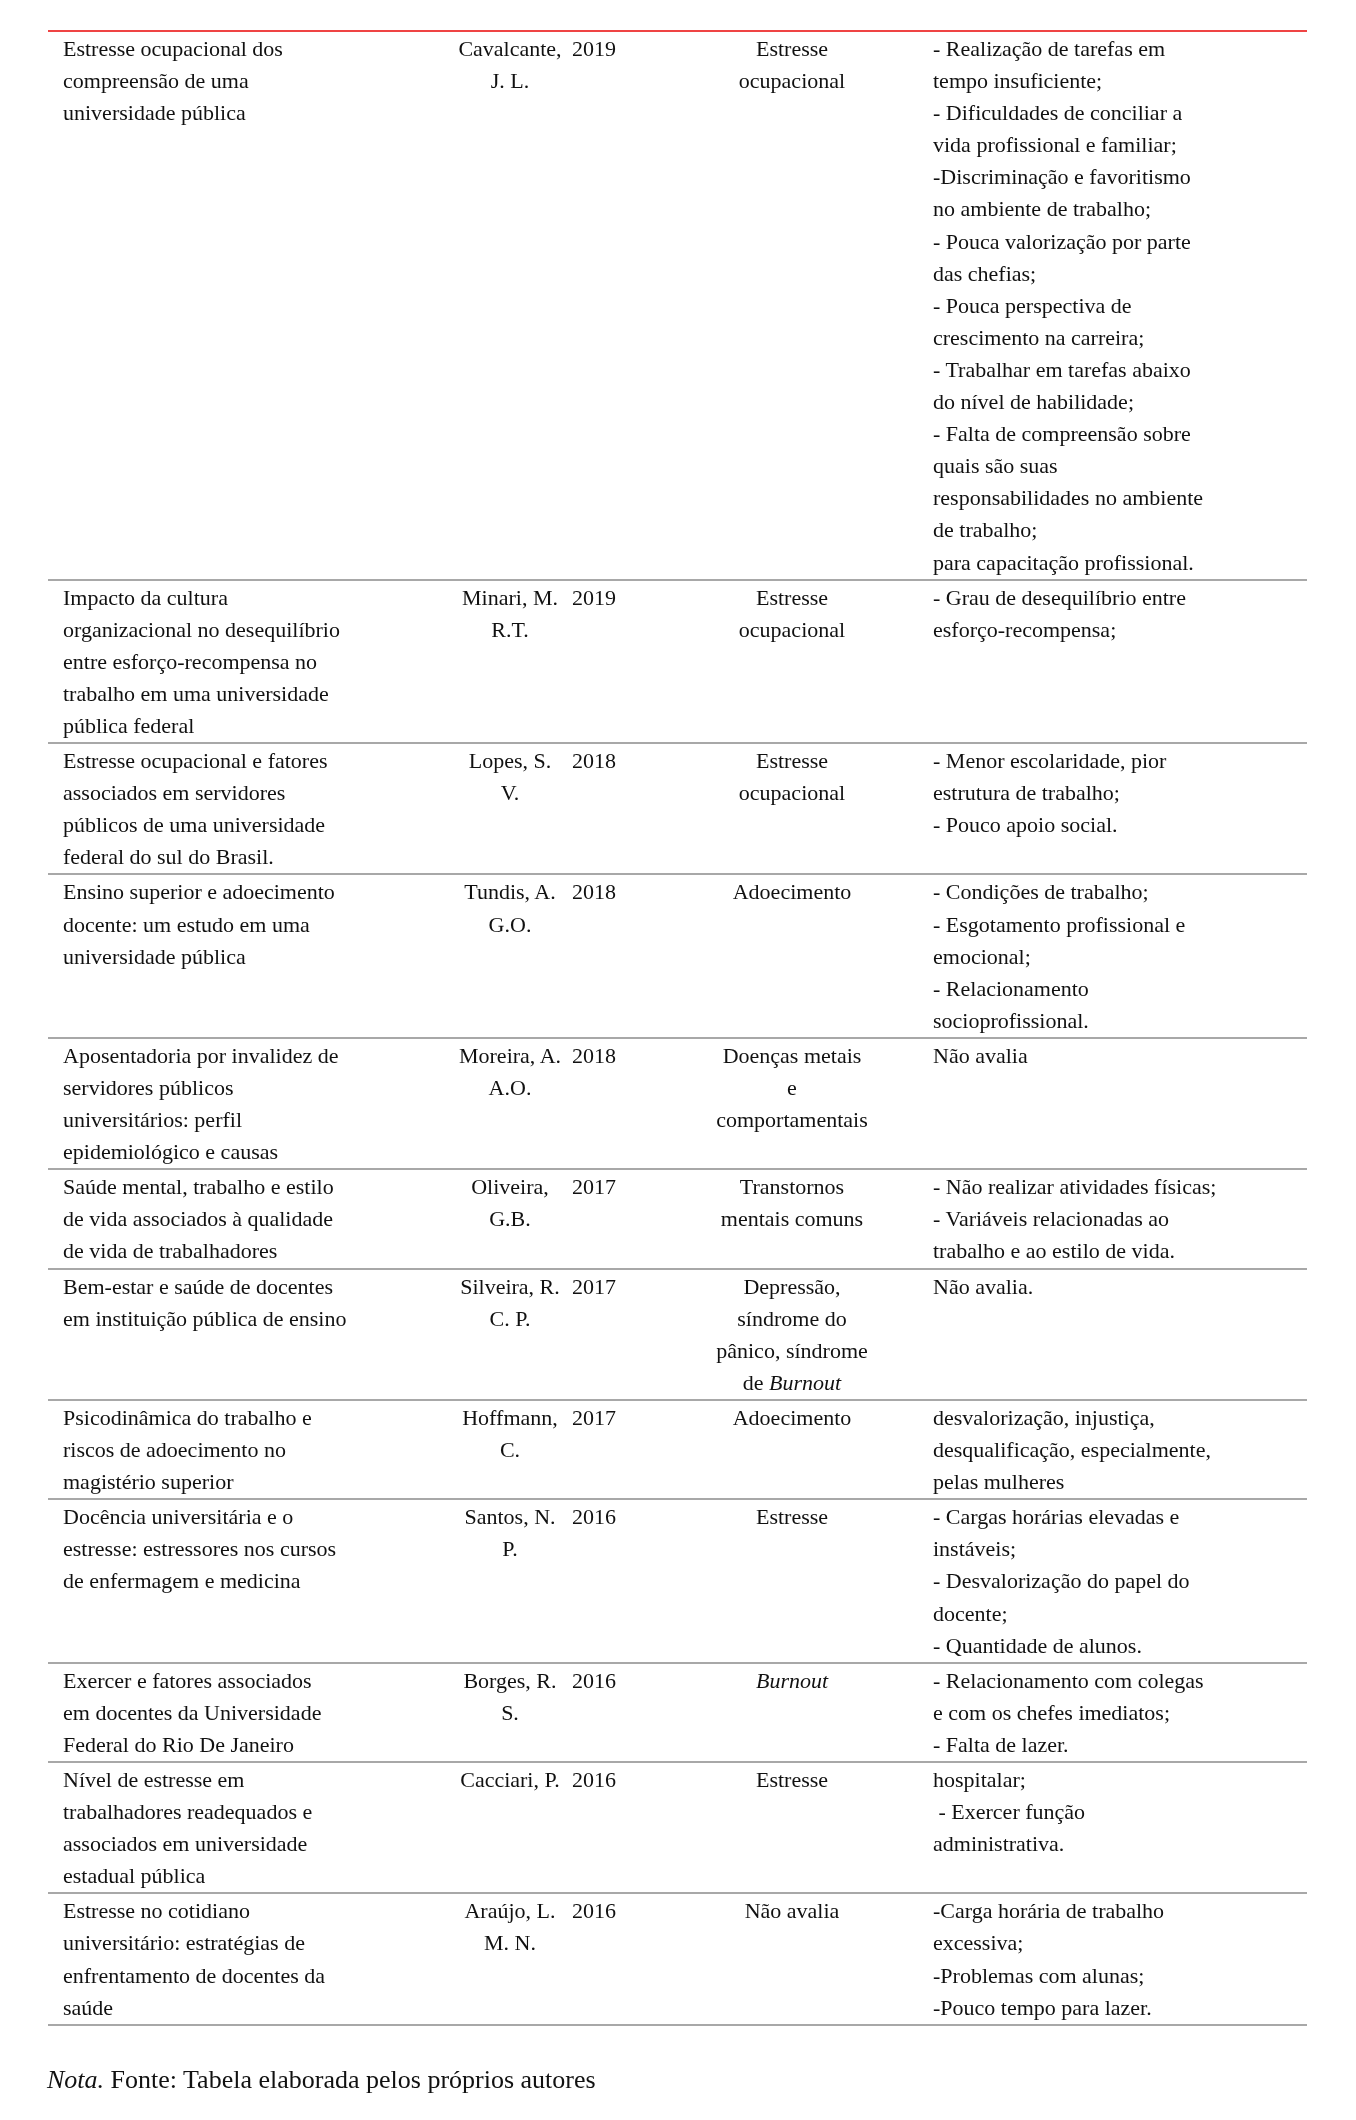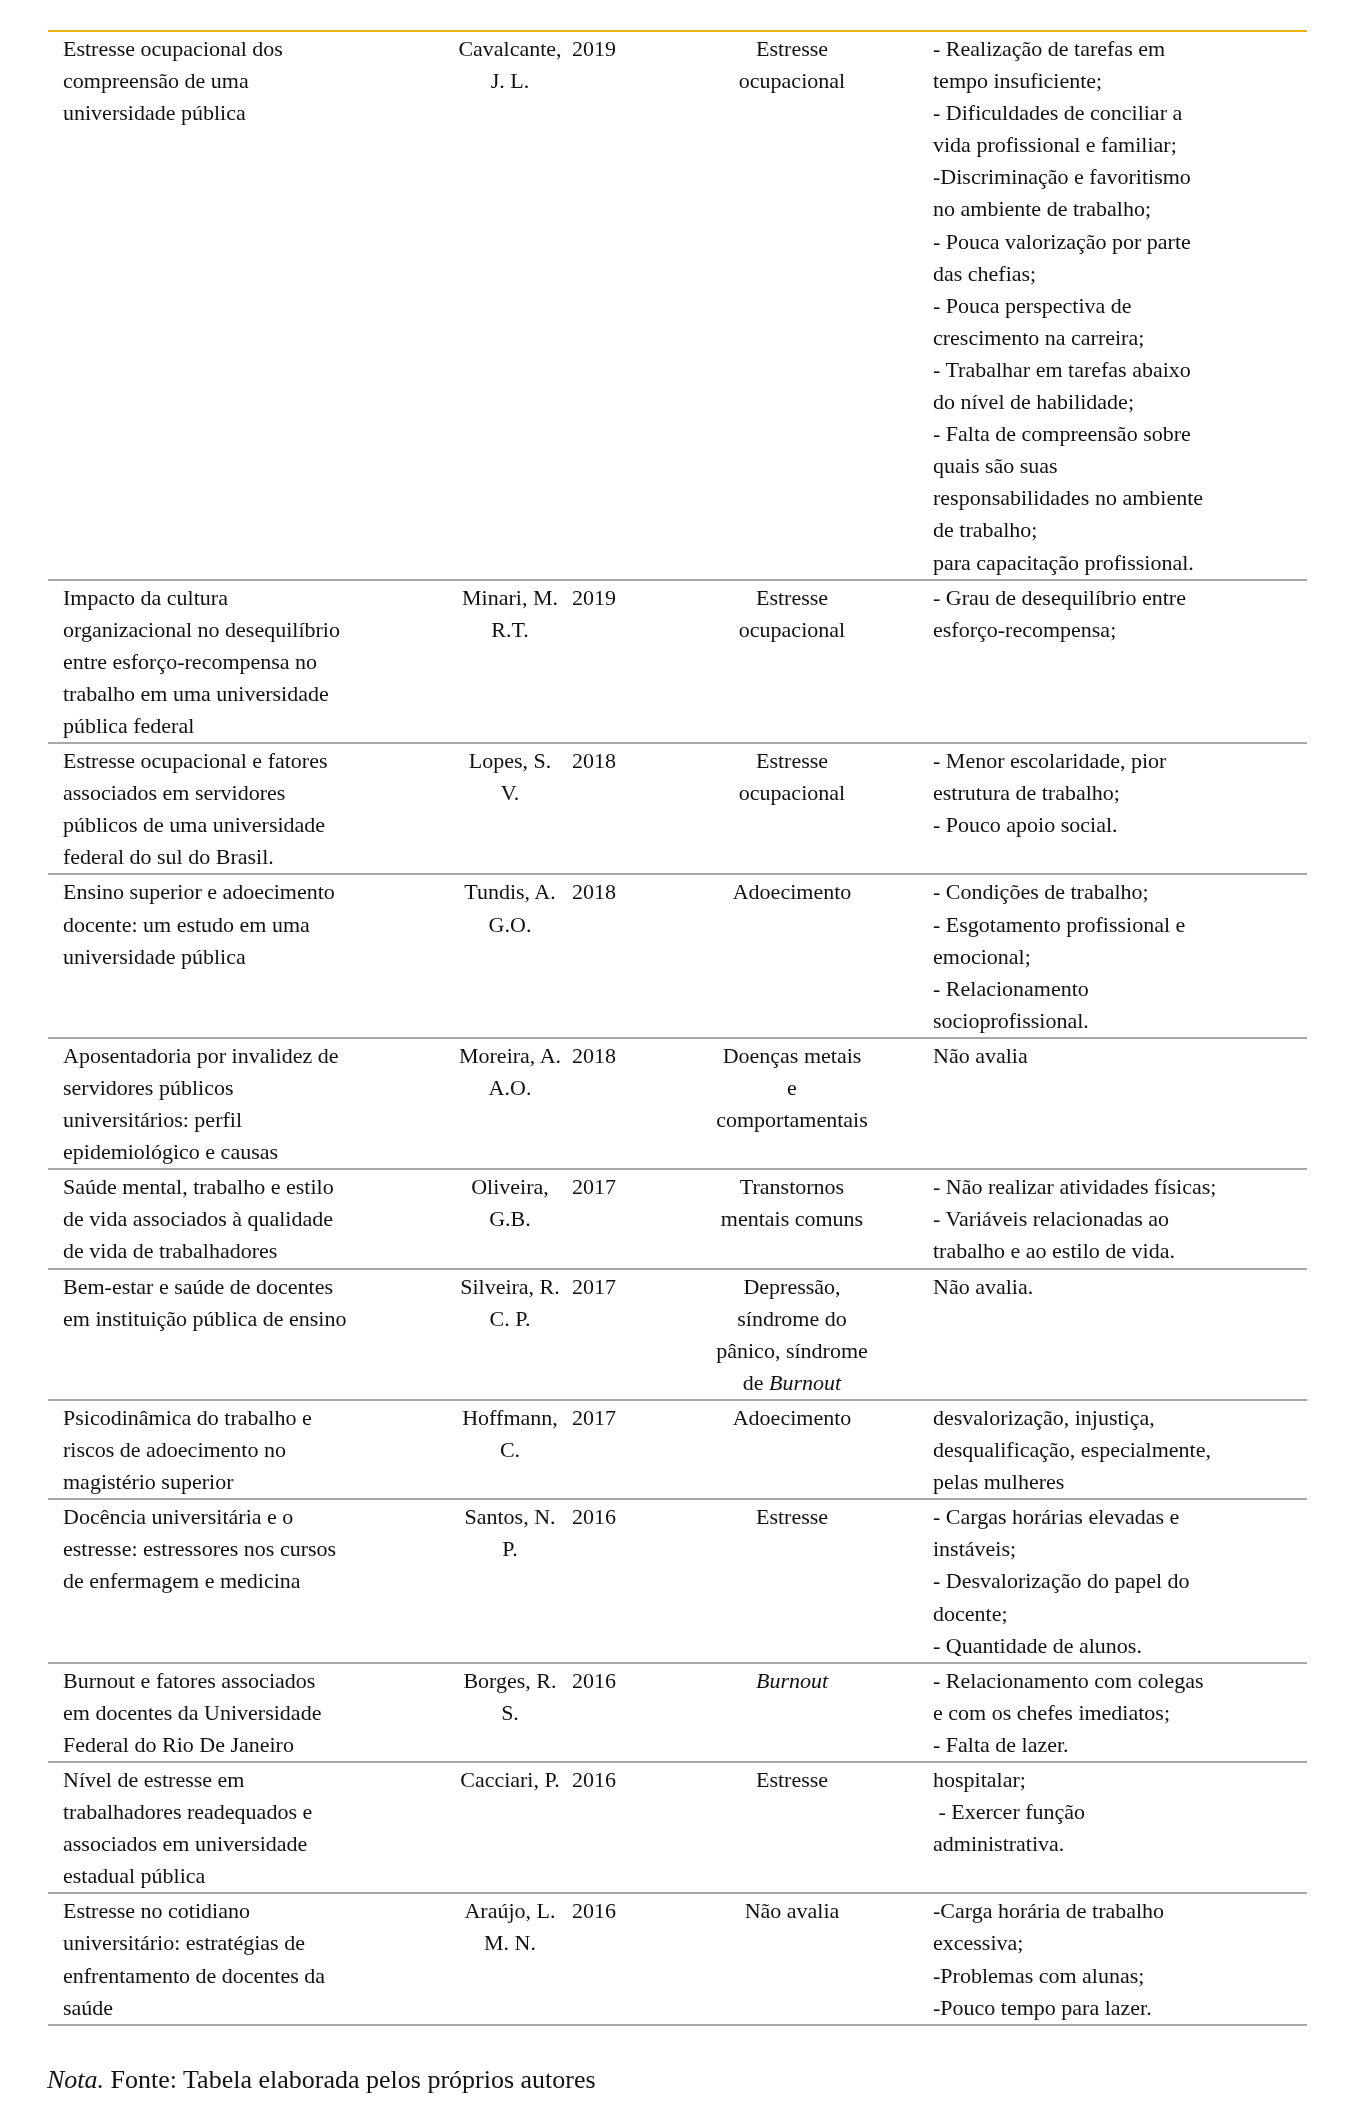--- a/index.html
+++ b/index.html
@@ -1,19 +1,19 @@
 <!DOCTYPE html>
 <html><head>
 <meta charset="utf-8">
 <style>
   html, body { margin: 0; padding: 0; background: #ffffff; }
   body { width: 1356px; height: 2120px; position: relative; overflow: hidden;
          font-family: "Liberation Serif", "DejaVu Serif", serif; color: #111111; }
   .table { position: absolute; left: 48px; top: 30px; width: 1259px;
-           border-top: 2px solid #eab308; }
+           border-top: 2px solid #ef4444; }
   .row { display: flex; border-bottom: 2px solid #a8a8a8; }
   .cell { font-size: 22px; line-height: 32.1px; padding: 1px 0 0 0; box-sizing: border-box; }
   .c1 { width: 400px; padding-left: 15px; }
   .c2 { width: 124px; text-align: center; }
   .c3 { width: 94px; }
   .c4 { width: 252px; text-align: center; }
   .c5 { width: 389px; padding-left: 15px; }
   .line { display: block; white-space: pre; }
   .it { font-style: italic; }
   .note { position: absolute; left: 47px; top: 2063px; font-size: 26px; line-height: 34px; white-space: pre; }
@@ -222,21 +222,21 @@
       <div class="cell c5">
         <span class="line">- Cargas horárias elevadas e</span>
         <span class="line">instáveis;</span>
         <span class="line">- Desvalorização do papel do</span>
         <span class="line">docente;</span>
         <span class="line">- Quantidade de alunos.</span>
       </div>
     </div>
     <div class="row">
       <div class="cell c1">
-        <span class="line">Burnout e fatores associados</span>
+        <span class="line">Exercer e fatores associados</span>
         <span class="line">em docentes da Universidade</span>
         <span class="line">Federal do Rio De Janeiro</span>
       </div>
       <div class="cell c2">
         <span class="line">Borges, R.</span>
         <span class="line">S.</span>
       </div>
       <div class="cell c3">2016</div>
       <div class="cell c4">
         <span class="line it">Burnout</span>

